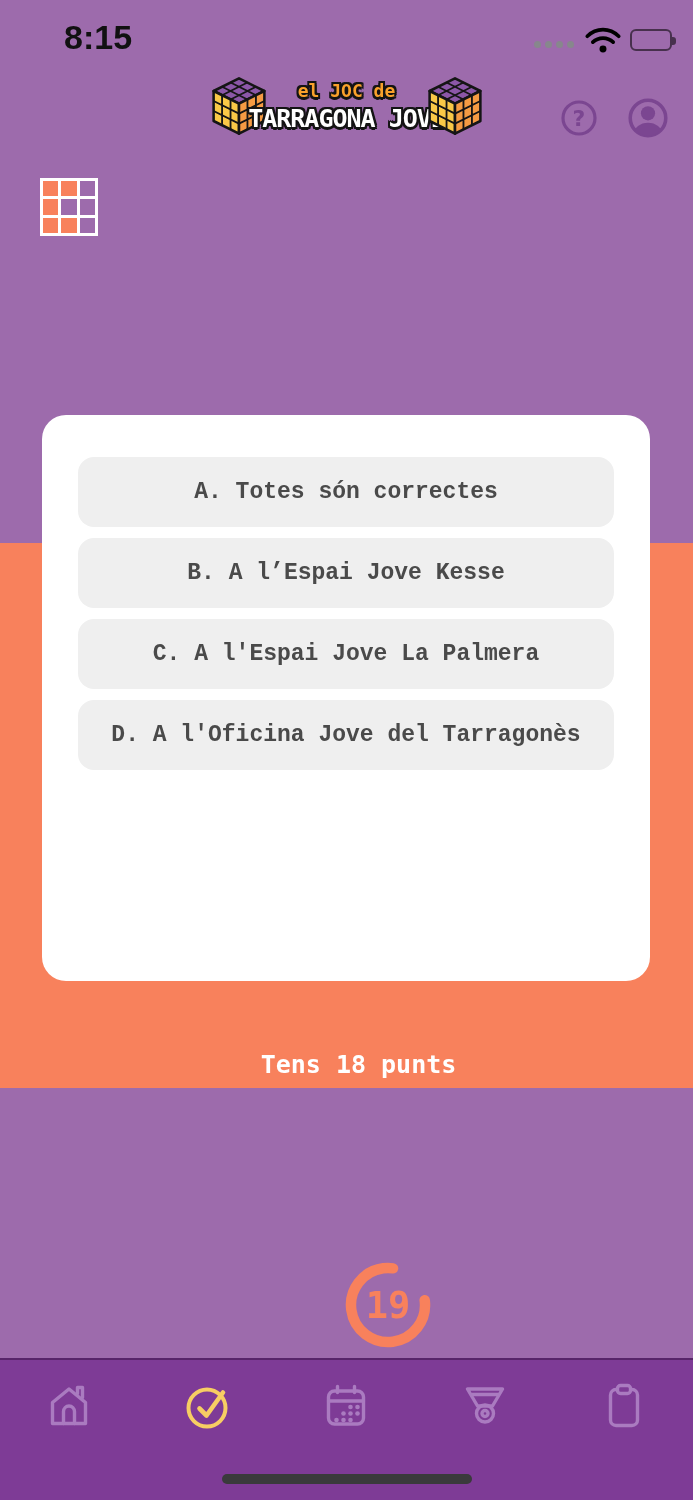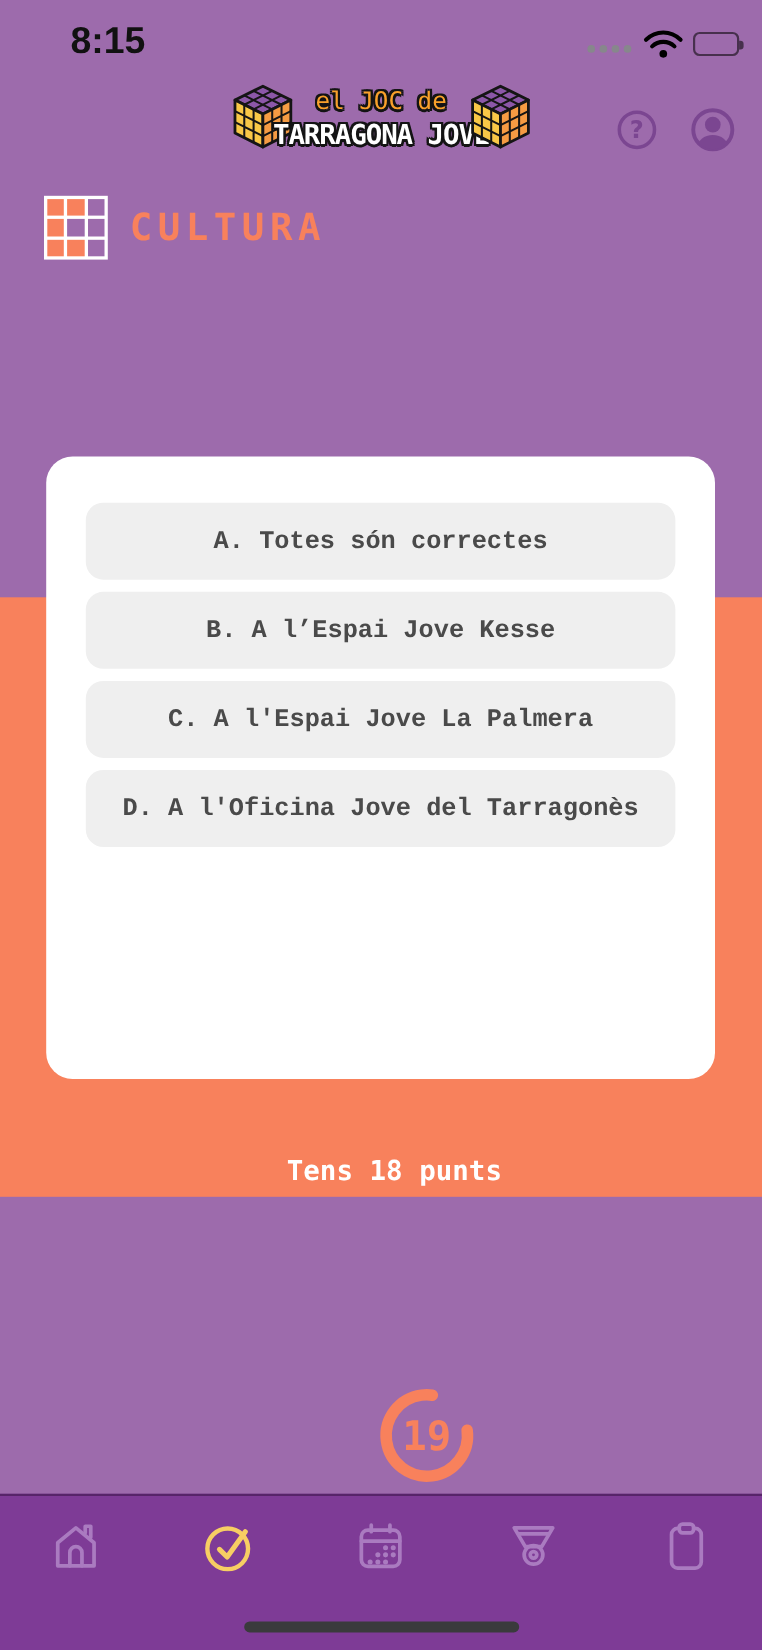--- a/index.html
+++ b/index.html
@@ -32,21 +32,21 @@
   .wifi-wrap{position:absolute;left:584px;top:26px;}
   .battery{position:absolute;left:630px;top:29px;width:42px;height:22px;
            border:2px solid rgba(0,0,0,.55);border-radius:6px;padding:2px;}
   .battery::after{content:"";position:absolute;right:-6px;top:6px;width:4px;height:8px;
                   background:rgba(0,0,0,.55);border-radius:0 3px 3px 0;}
   .battery-fill{width:100%;height:100%;background:#000;border-radius:2.5px;}
 
   
   .logo{position:absolute;top:80px;left:50%;transform:translateX(-50%);width:212px;height:66px;z-index:4;}
   .logo-text{position:absolute;left:0;right:0;top:0;text-align:center;}
-  .logo-line1{font-family:"DejaVu Sans Mono",monospace;font-weight:normal;font-size:22px;
+  .logo-line1{font-family:"DejaVu Sans Mono",monospace;font-weight:bold;font-size:18px;
               color:var(--logo-orange,#F9A12B);letter-spacing:0;
               text-shadow:-2px -2px 0 #141414,2px -2px 0 #141414,-2px 2px 0 #141414,2px 2px 0 #141414,
                           -2px 0 0 #141414,2px 0 0 #141414,0 -2px 0 #141414,0 3px 0 #141414;}
   .logo-line2{font-family:"DejaVu Sans Mono",monospace;font-weight:bold;font-size:25px;color:#fff;
               margin-top:3px;letter-spacing:-1px;
               text-shadow:-2px -2px 0 #141414,2px -2px 0 #141414,-2px 2px 0 #141414,2px 2px 0 #141414,
                           -2px 0 0 #141414,2px 0 0 #141414,0 -2px 0 #141414,0 3px 0 #141414;}
   .cube{position:absolute;top:-4px;}
   .cube.left{left:-30px;}
   .cube.right{right:-30px;}
@@ -181,21 +181,20 @@
       <i class="o"></i>
         <i class="o"></i>
         <i class="p"></i>
       <i class="o"></i>
         <i class="p"></i>
         <i class="p"></i>
       <i class="o"></i>
         <i class="o"></i>
         <i class="p"></i>
     </span>
-    <span class="category-label">CULTURA</span>
   </div>
 
 
   <div class="card">
     <div class="options">
       <button class="option">A. Totes són correctes</button>
       <button class="option">B. A l’Espai Jove Kesse</button>
       <button class="option">C. A l'Espai Jove La Palmera</button>
       <button class="option">D. A l'Oficina Jove del Tarragonès</button>
     </div>

